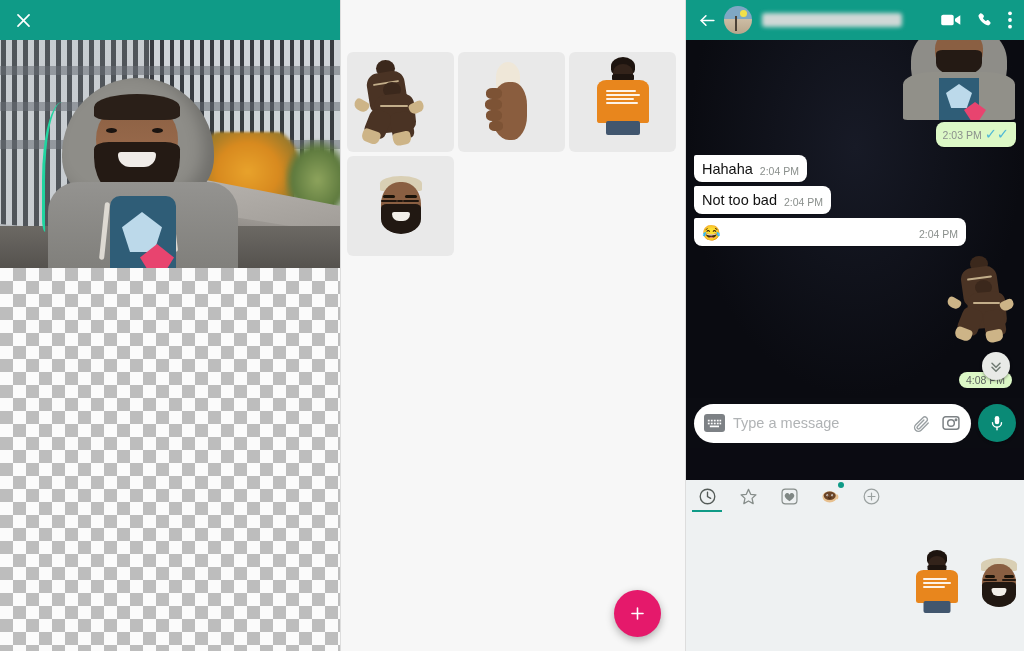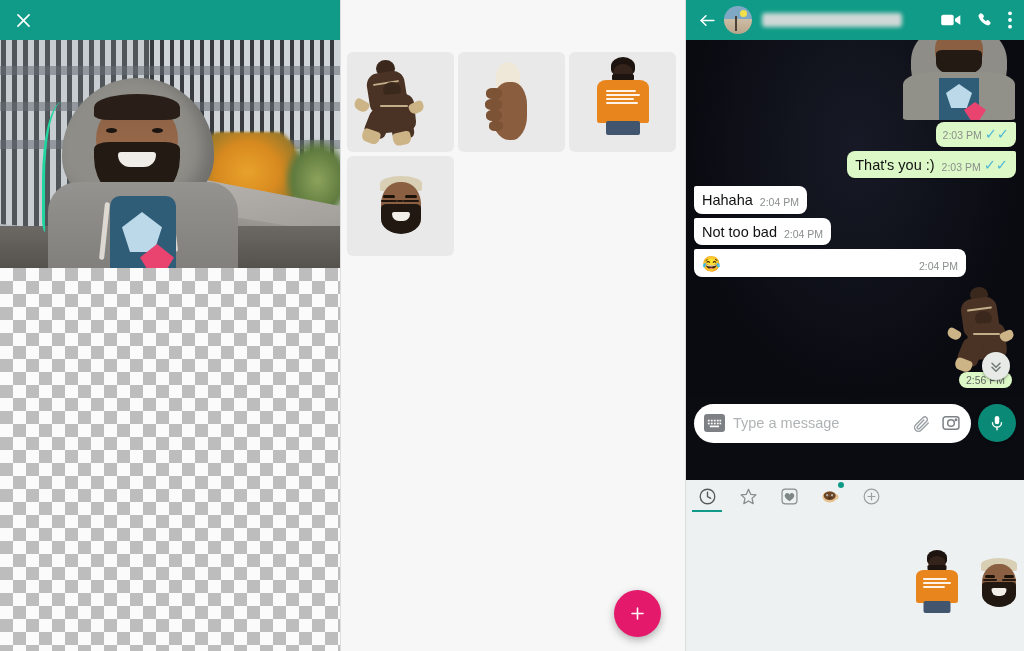--- a/index.html
+++ b/index.html
@@ -491,27 +491,20 @@
           <div class="hm-a1" style="left:44px; top:40px; width:26px; height:24px;"></div>
           <div class="hm-a2" style="left:62px; top:58px; width:22px; height:18px;"></div>
         </div>
       </div>
       <div class="msg-row out">
         <div class="bubble out" style="padding:3px 7px;">
           <span class="meta" style="margin-left:0;">2:03 PM</span><span class="ticks">✓✓</span>
         </div>
       </div>
 
-      <div class="msg-row out">
-        <div class="bubble out inline">
-          <span>That's you :)</span>
-          <span class="meta">2:03 PM</span>
-          <span class="ticks">✓✓</span>
-        </div>
-      </div>
 
       <div class="msg-row in" style="margin-top:8px;">
         <div class="bubble in inline">
           <span>Hahaha</span>
           <span class="meta">2:04 PM</span>
         </div>
       </div>
 
       <div class="msg-row in">
         <div class="bubble in inline">
@@ -539,21 +532,21 @@
           <div class="bs-stripe" style="left:31px; top:48px; width:27px;"></div>
           <div class="bs-body" style="left:18px; top:54px; width:21px; height:26px; transform:rotate(22deg);"></div>
           <div class="bs-body" style="left:42px; top:56px; width:21px; height:26px; transform:rotate(-10deg);"></div>
           <div class="bs-boot" style="left:13px; top:74px; width:17px; height:12px; transform:rotate(20deg);"></div>
           <div class="bs-boot" style="left:44px; top:76px; width:17px; height:12px; transform:rotate(-12deg);"></div>
           <div class="bs-boot" style="left:5px;  top:44px; width:14px; height:10px; transform:rotate(30deg);"></div>
           <div class="bs-boot" style="left:58px; top:46px; width:14px; height:10px; transform:rotate(-25deg);"></div>
         </div>
       </div>
 
-      <div class="time-pill">2:56 PM</div>
+      <div class="time-pill">4:08 PM</div>
       <div id="scroll-down-btn">
         <svg width="16" height="16" viewBox="0 0 24 24" fill="none" stroke="#6f7a72" stroke-width="2.2" stroke-linecap="round" stroke-linejoin="round">
           <polyline points="6,8 12,14 18,8"></polyline>
             <polyline points="6,14 12,20 18,14"></polyline>
         </svg>
       </div>
     </div>
 
     <div id="chat-input-row">
       <div id="msg-input-wrap">

